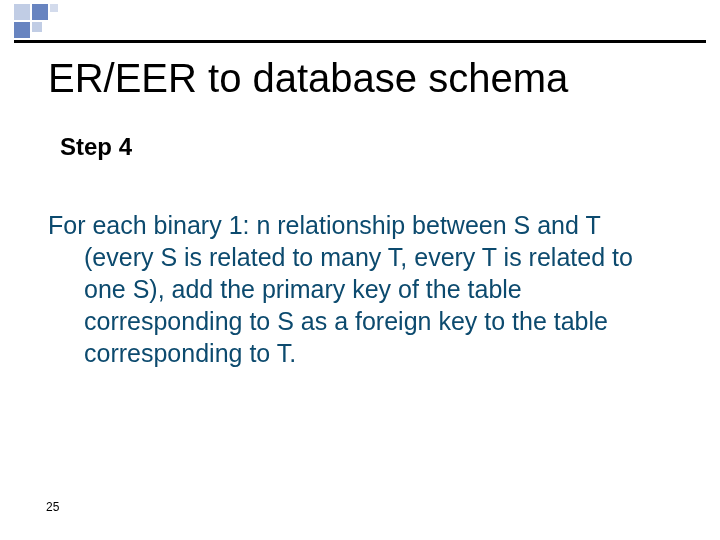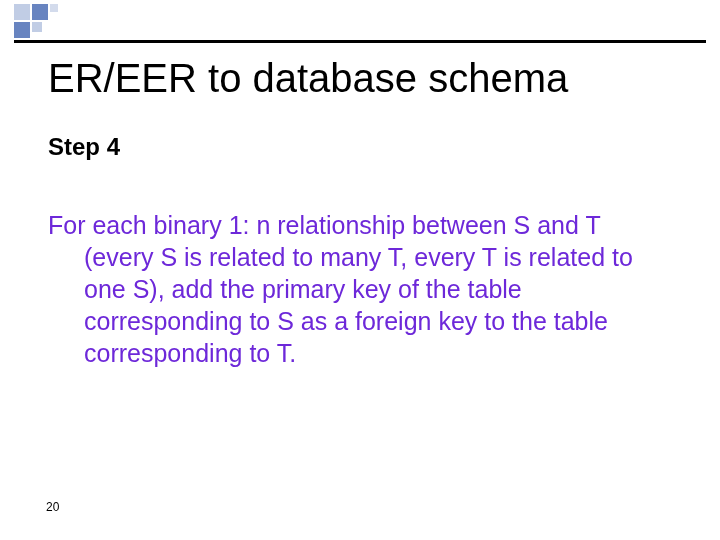--- a/index.html
+++ b/index.html
@@ -43,25 +43,26 @@
     font-size: 40px;
     font-weight: 400;
     color: #000;
     margin-bottom: 32px;
   }
   .step {
     font-size: 24px;
     font-weight: 700;
     color: #000;
     margin-bottom: 48px;
+    margin-left: 12px;
   }
   .body {
     font-size: 25px;
     line-height: 1.28;
-    color: #6d28d9;
+    color: #0c4a6e;
     padding-left: 0;
     text-indent: 0;
   }
   .body .indent {
     display: block;
     padding-left: 36px;
     text-indent: -36px;
   }
   .pagenum {
     position: absolute;
@@ -85,13 +86,13 @@
 <div class="rule"></div>
 
 <div class="content">
   <h1 class="title">ER/EER to database schema</h1>
   <div class="step">Step 4</div>
   <div class="body">
     <span class="indent">For each binary 1: n relationship between S and T (every S is related to many T, every T is related to one S), add the primary key of the table corresponding to S as a foreign key to the table corresponding to T.</span>
   </div>
 </div>
 
-<div class="pagenum">20</div>
+<div class="pagenum">25</div>
 
 </body></html>

